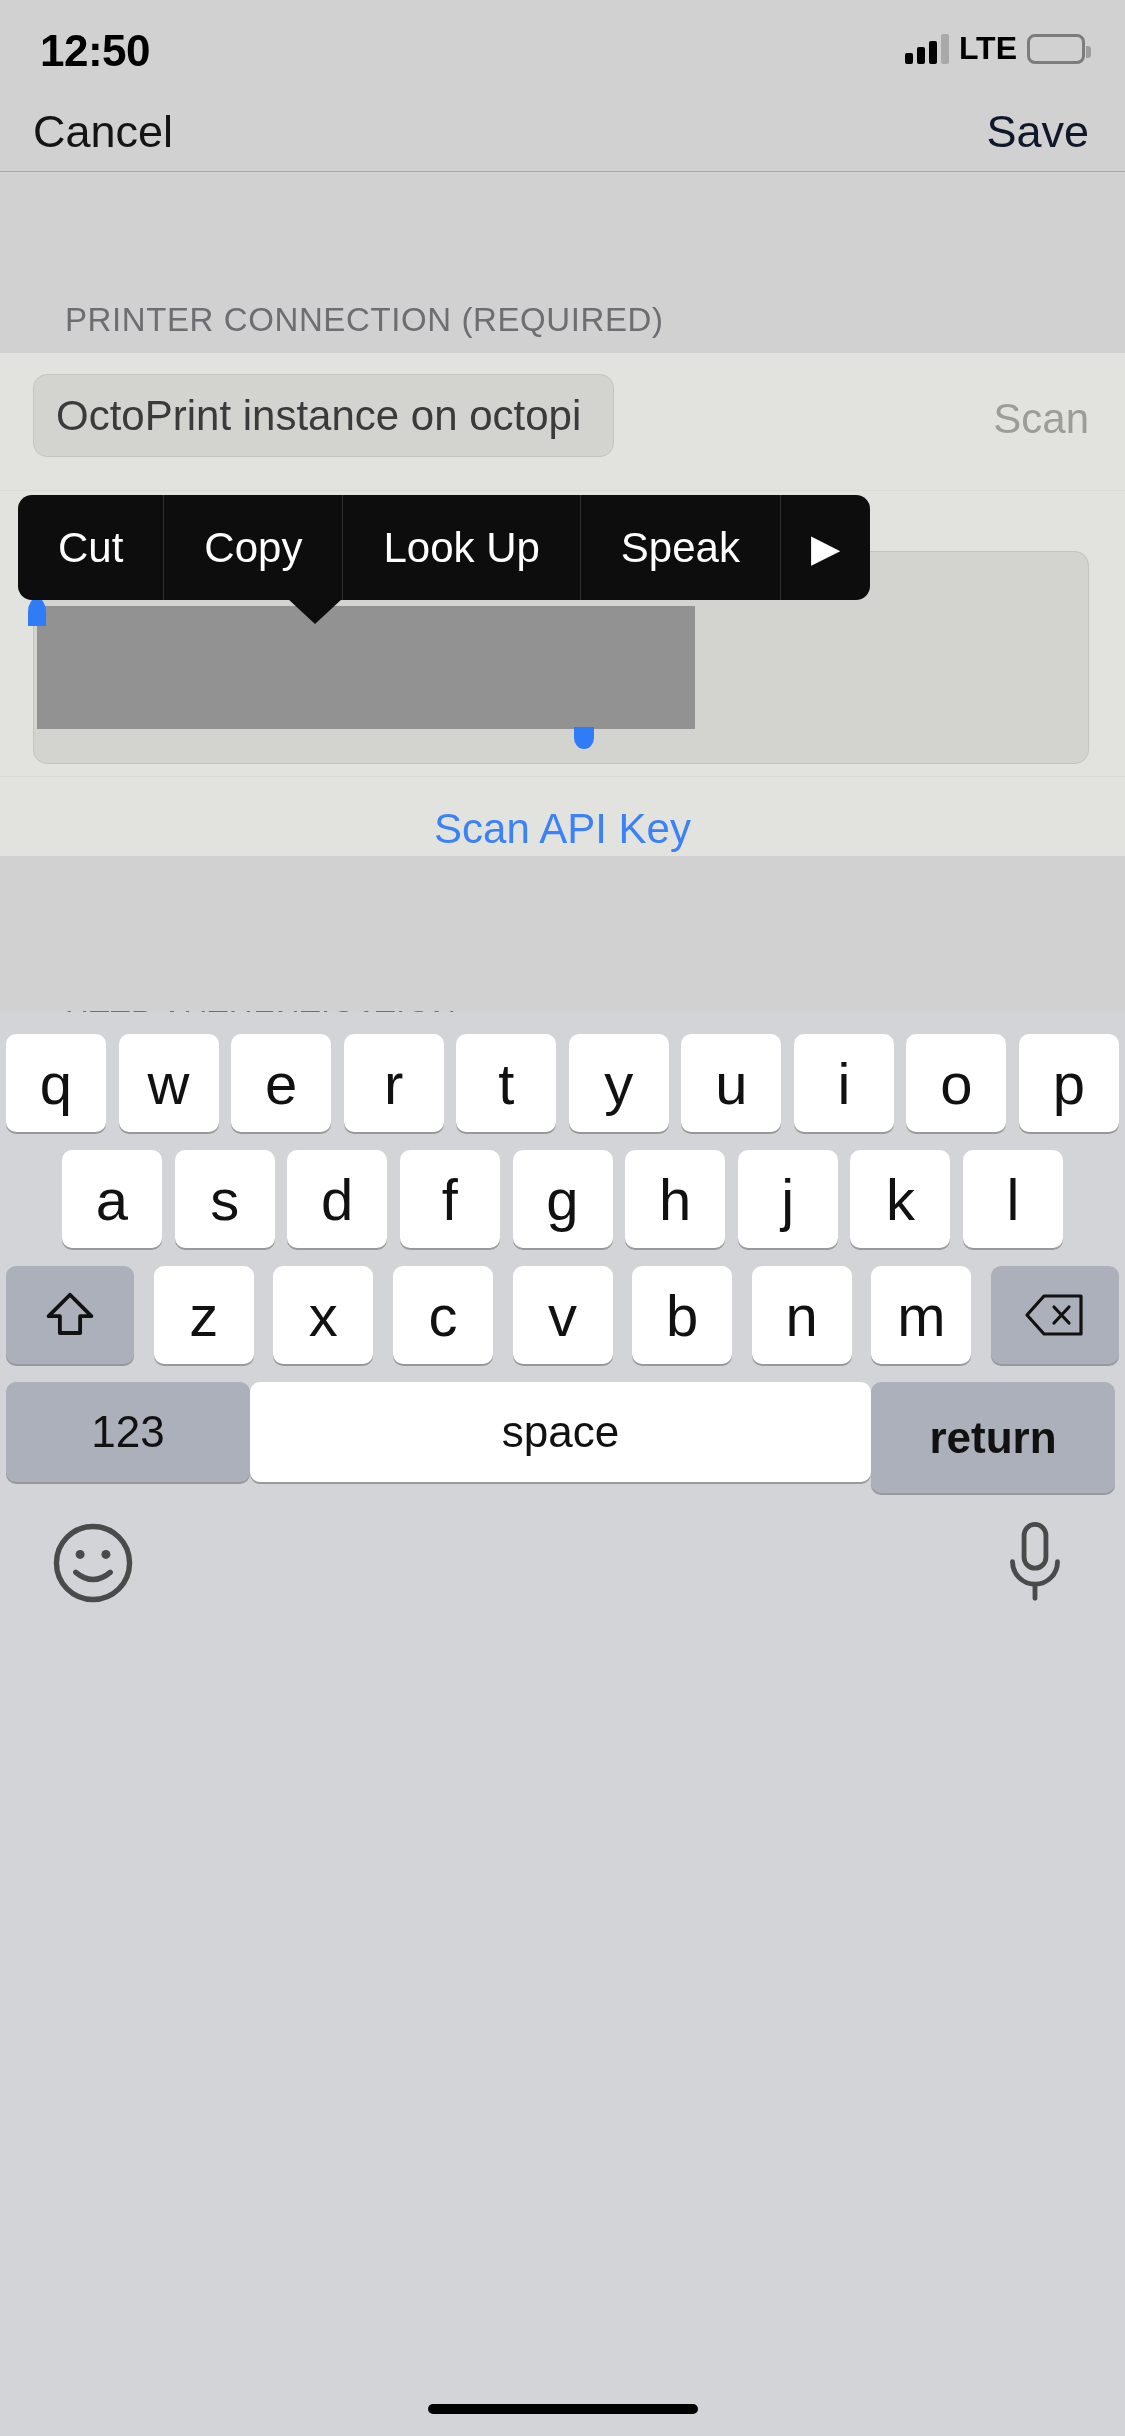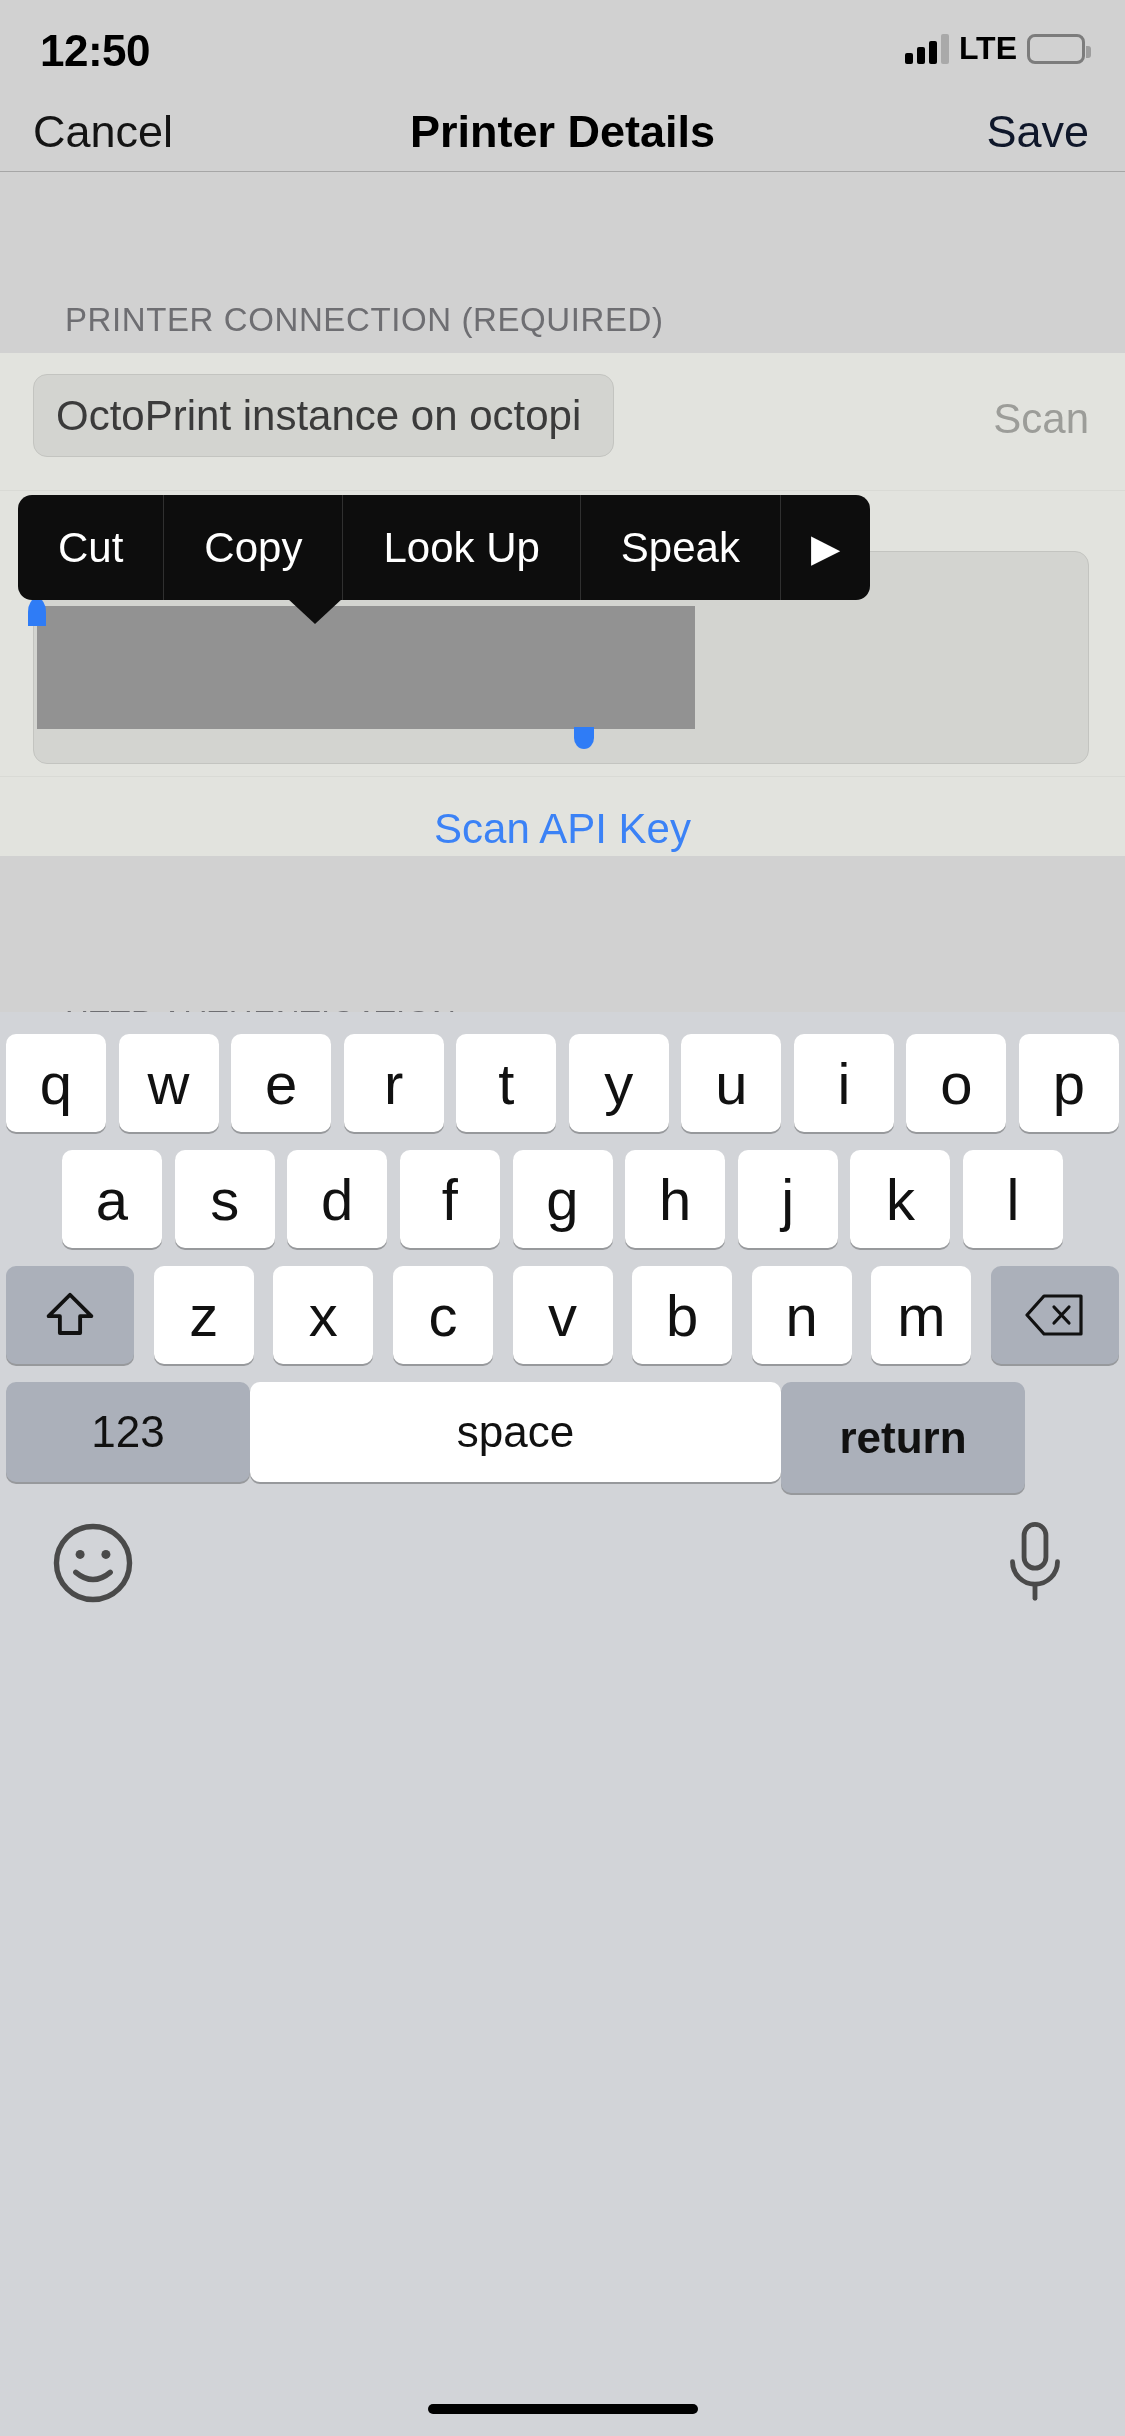--- a/index.html
+++ b/index.html
@@ -167,21 +167,21 @@
   .key.mod { background: #abb0ba; }
   #kb-row1 { top: 22px; padding: 0 6px; justify-content: space-between; }
   #kb-row1 .key { width: 100px; height: 98px; }
   #kb-row2 { top: 138px; padding: 0 62px; justify-content: space-between; }
   #kb-row2 .key { width: 100px; height: 98px; }
   #kb-row3 { top: 254px; padding: 0 6px; justify-content: space-between; align-items: center; }
   #kb-row3 .key { width: 100px; height: 98px; }
   #kb-row3 .key.mod { width: 128px; height: 98px; }
   #kb-row4 { top: 370px; padding: 0 6px; }
   #key-123 { width: 244px; height: 100px; }
-  #key-space { width: 531px; height: 100px; background: #fff; }
+  #key-space { width: 621px; height: 100px; background: #fff; }
   #key-return { width: 244px; height: 111px; font-weight: bold; }
   #key-123, #key-return { font-size: 44px; }
   #key-space { font-size: 44px; }
   #kb-bottom {
     position: absolute; left: 0; top: 500px; width: 1125px; height: 120px;
   }
   #emoji-icon { position: absolute; left: 50px; top: 8px; }
   #mic-icon { position: absolute; right: 50px; top: 6px; }
   #home-indicator {
     position: absolute; left: 50%; transform: translateX(-50%); bottom: 22px;
@@ -205,21 +205,20 @@
       <span id="lte-label">LTE</span>
       <span id="battery">
         <span id="battery-fill" style="width:28%"></span>
         <span id="battery-cap"></span>
       </span>
     </div>
   </div>
 
   <div id="nav-bar">
     <div id="nav-cancel">Cancel</div>
-    <div id="nav-title">Printer Details</div>
     <div id="nav-save">Save</div>
   </div>
 
   <div class="section-header" style="top:173px;height:180px;">
     <span>PRINTER CONNECTION (REQUIRED)</span>
   </div>
   <div class="section-body" style="top:353px;height:503px;">
   </div>
 
   <div class="tf value" id="field-name">OctoPrint instance on octopi</div>

